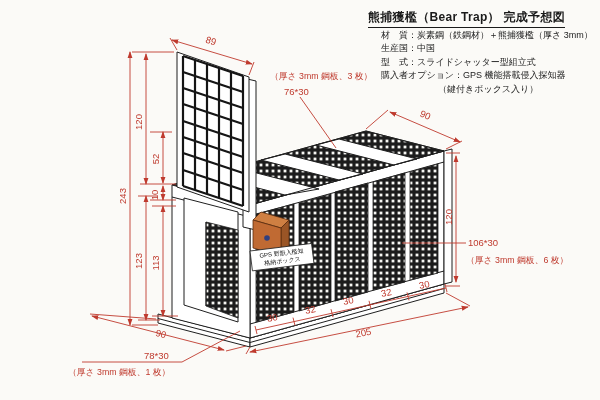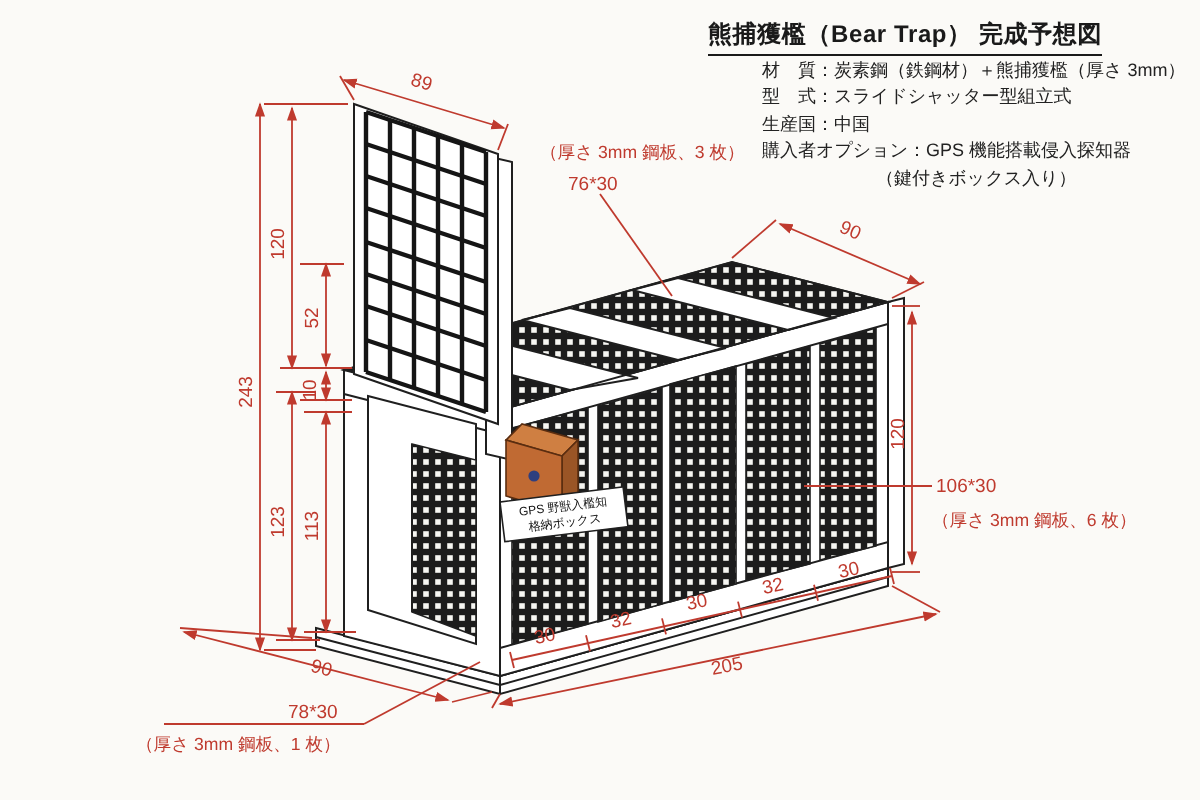--- a/index.html
+++ b/index.html
@@ -1,18 +1,18 @@
 <!DOCTYPE html>
 <html><head>
 <meta charset="utf-8">
 <style>
   html,body{margin:0;padding:0;background:#ddd;}
   .page{position:relative;width:600px;height:400px;background:#fbfaf7;overflow:hidden;
         font-family:"Liberation Sans","DejaVu Sans",sans-serif;}
-  .title{position:absolute;left:354px;top:9px;font-size:12px;font-weight:bold;color:#1a1a1a;
+  .title{position:absolute;left:368px;top:9px;font-size:12px;font-weight:bold;color:#1a1a1a;
          border-bottom:1.5px solid #1a1a1a;padding-bottom:1px;white-space:nowrap;letter-spacing:.3px;}
   .specs{position:absolute;left:381px;top:29px;font-size:9px;line-height:13.4px;color:#222;white-space:nowrap;}
   .specs .indent{padding-left:57px;}
   svg.diagram{position:absolute;left:0;top:0;}
   .k{stroke:#1f1f1f;fill:none;stroke-width:1;}
   .kw{fill:#ffffff;stroke:#1f1f1f;stroke-width:1;}
   .mesh{fill:url(#mesh);stroke:#1f1f1f;stroke-width:0.8;}
   .grid{stroke:#151515;stroke-width:2.2;fill:none;}
   .r{stroke:#bf3a2e;stroke-width:0.9;fill:none;}
   .dim{font-size:9.5px;fill:#bf3a2e;}
@@ -20,22 +20,22 @@
   .tiny{font-size:6px;fill:#111;}
 </style>
 </head>
 <body>
 
 <div class="page">
 
   <div class="title">熊捕獲檻（Bear Trap） 完成予想図</div>
   <div class="specs">
     <div>材　質：炭素鋼（鉄鋼材）＋熊捕獲檻（厚さ 3mm）</div>
+    <div>生産国：中国</div>
     <div>型　式：スライドシャッター型組立式</div>
-    <div>生産国：中国</div>
     <div>購入者オプション：GPS 機能搭載侵入探知器</div>
     <div class="indent">（鍵付きボックス入り）</div>
   </div>
 
   <svg class="diagram" width="600" height="400" viewBox="0 0 600 400">
     <defs>
       <pattern id="mesh" width="6" height="6" patternUnits="userSpaceOnUse">
         <rect width="6" height="6" fill="#1c1c1c"></rect>
         <rect x="1.6" y="1.6" width="2.8" height="2.8" fill="#f6f6f2"></rect>
       </pattern>

